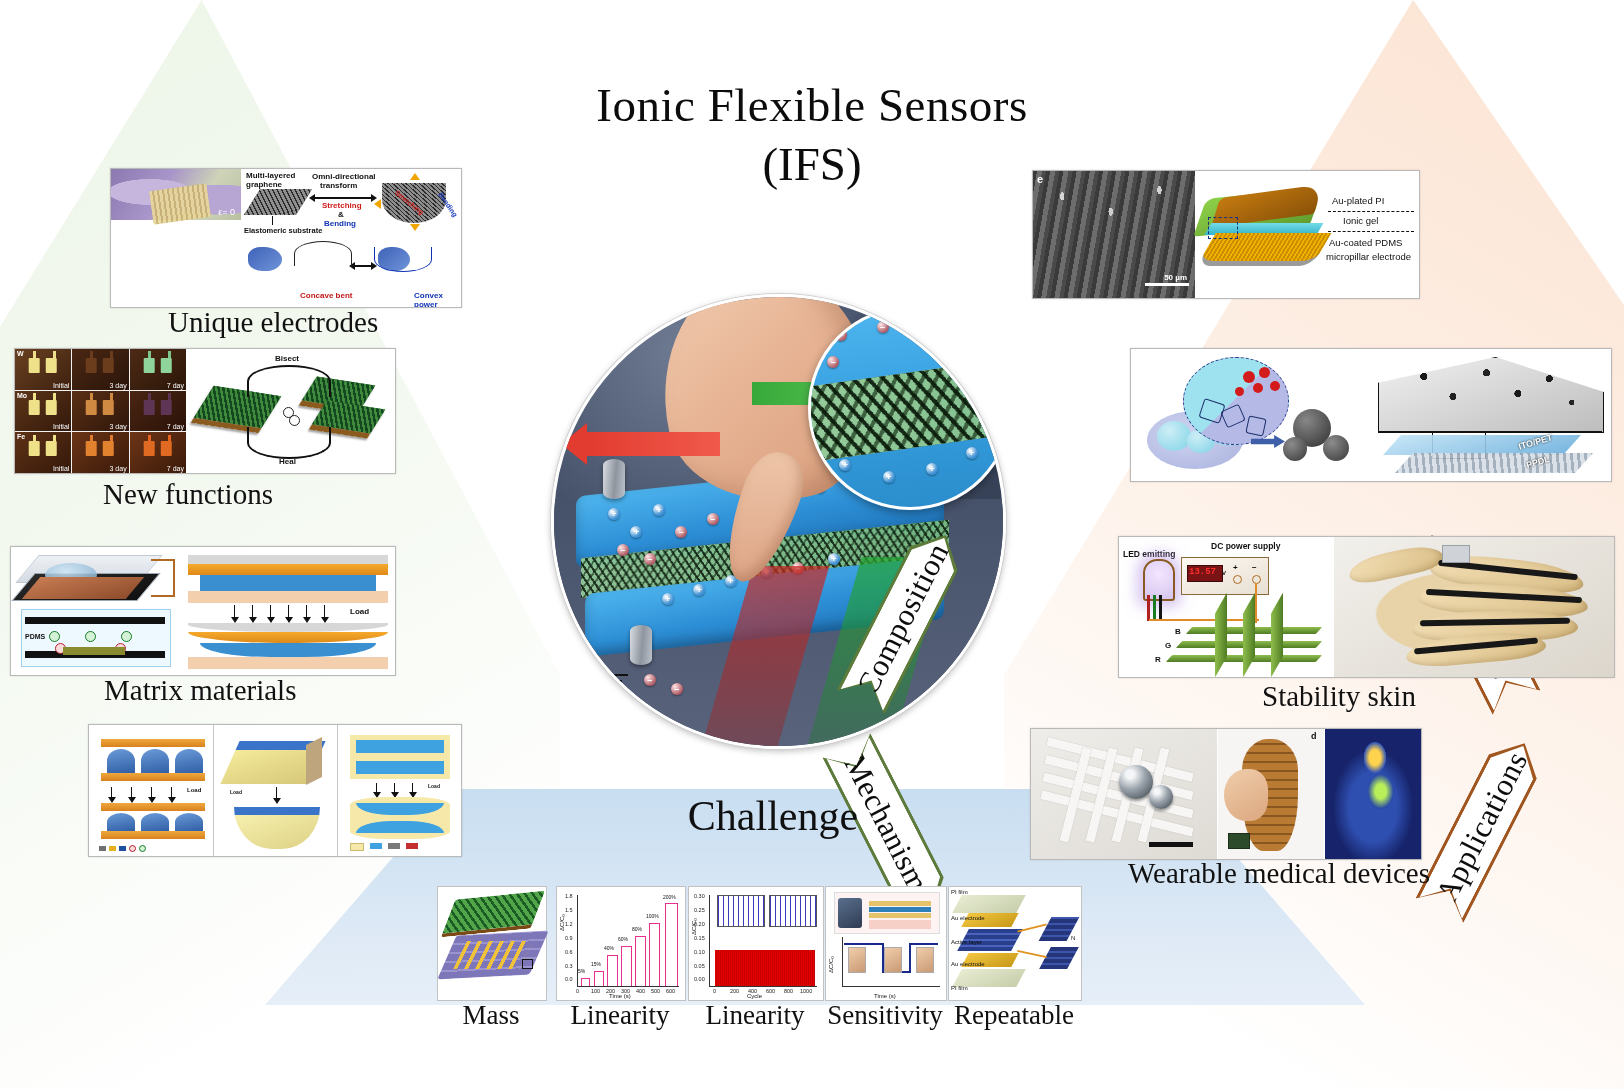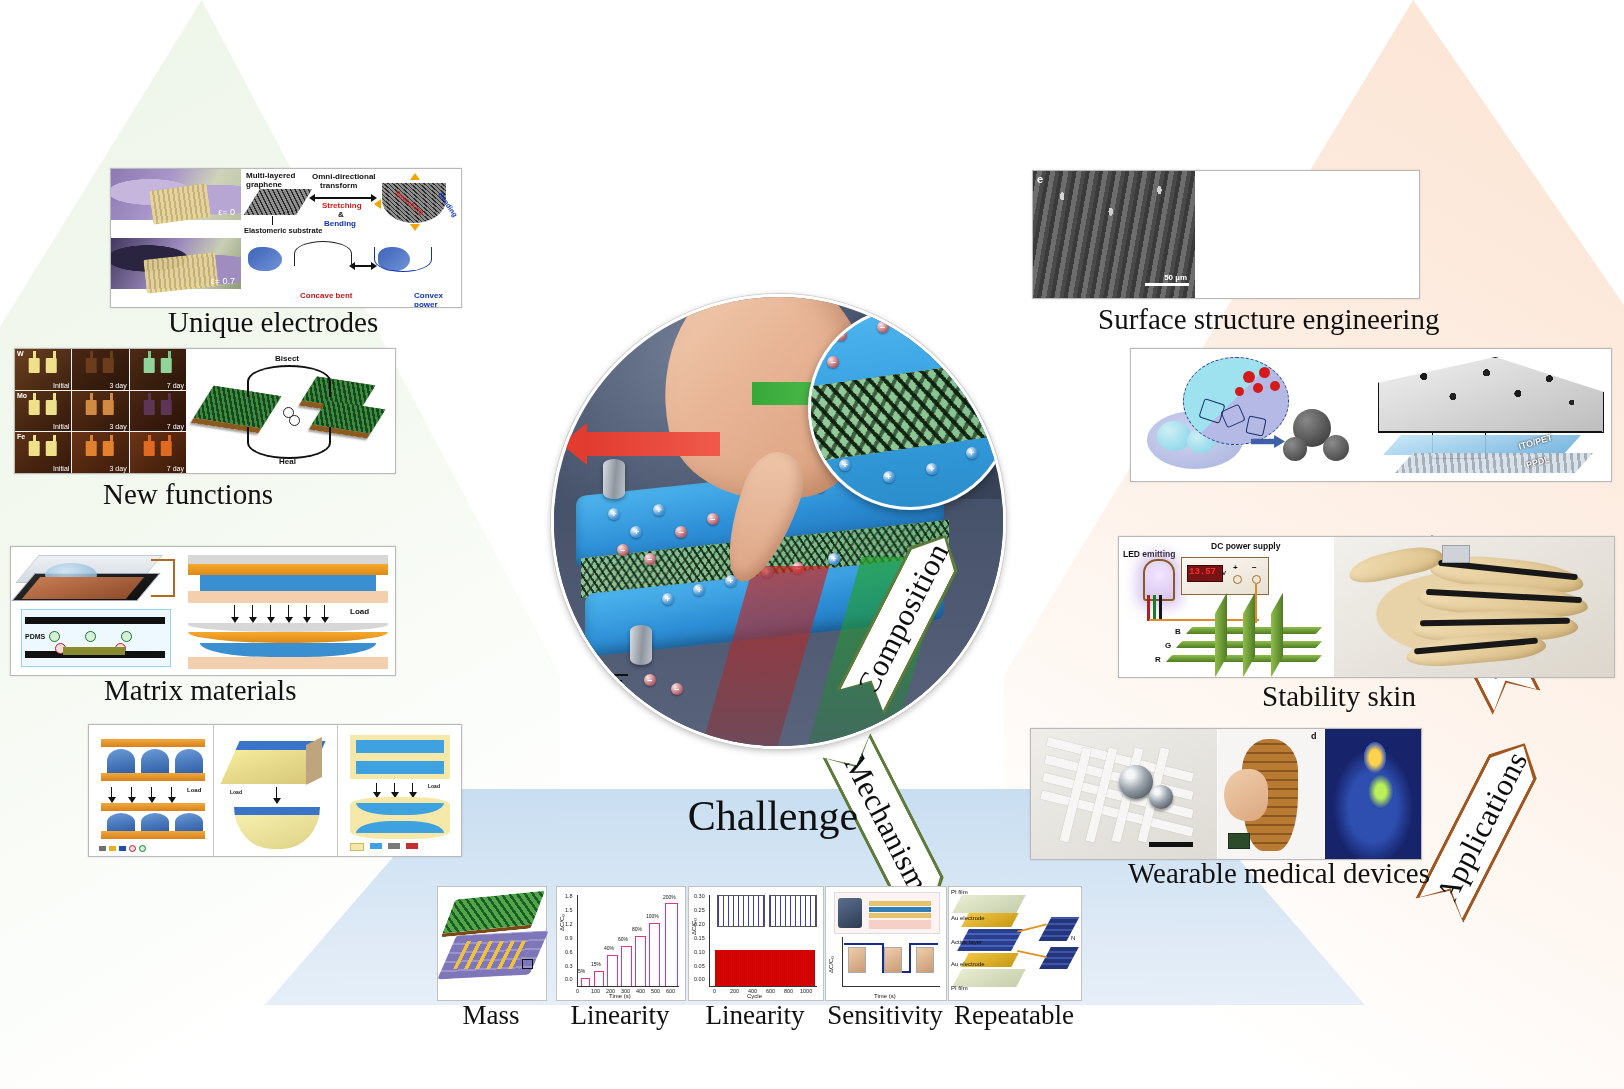--- a/index.html
+++ b/index.html
@@ -270,29 +270,29 @@
 </style>
 </head>
 <body>
 
 <div id="root">
 
   <div class="bg-wedge" id="wedge-left"></div>
   <div class="bg-wedge" id="wedge-right"></div>
   <div class="bg-wedge" id="wedge-bottom"></div>
 
+  <div id="title-block">
+    <div id="main-title">Ionic Flexible Sensors</div>
+    <div id="sub-title">(IFS)</div>
+  </div>
 
   <div class="panel" id="p-electrodes">
     <div id="ue-photo-a">
       <div class="ue-strip"></div>
       <span class="eps">ε= 0</span>
-    </div>
-    <div id="ue-photo-b">
-      <div class="ue-strip" style="left:34px;width:72px;transform:rotate(-6deg);"></div>
-      <span class="eps">ε= 0.7</span>
     </div>
     <div id="ue-diag">
       <div class="ue-graph" style="left:10px;top:20px;width:52px;height:26px;transform:skewX(-32deg);"></div>
       <div class="ttl" style="left:4px;top:2px;font-size:8px;line-height:9px;">Multi-layered</div>
       <div class="ttl" style="left:4px;top:11px;font-size:8px;line-height:9px;">graphene</div>
       <div class="ttl" style="left:2px;top:57px;font-size:7.5px;">Elastomeric substrate</div>
       <div style="position:absolute;left:30px;top:47px;width:1px;height:9px;background:#111;"></div>
       <div class="ttl" style="left:70px;top:3px;font-size:8px;">Omni-directional</div>
       <div class="ttl" style="left:78px;top:12px;font-size:8px;">transform</div>
       <div class="arrow-h" style="left:72px;top:28px;width:58px;"></div>
@@ -565,22 +565,34 @@
       <span class="rb-txt">Applications</span>
     </div>
   </div>
 
   <div class="panel" id="p-surface">
     <div id="sf-sem">
       <span class="ttl" style="left:4px;top:2px;color:#fff;font-size:11px;">e</span>
       <span style="position:absolute;right:6px;bottom:12px;width:44px;height:3px;background:#fff;"></span>
       <span class="ttl" style="right:8px;bottom:16px;color:#fff;font-size:8px;">50 µm</span>
     </div>
-  </div>
-  <div class="caption" style="left:1098px;top:303px;">Surface structure engineering</div>
+    <div id="sf-diag">
+      <div style="position:absolute;left:6px;top:22px;width:112px;height:38px;transform:skewX(-24deg) rotate(-6deg);background:linear-gradient(160deg,#8fd14a,#5f9c2e);border-radius:8px 22px 4px 4px;"></div>
+      <div style="position:absolute;left:22px;top:20px;width:98px;height:30px;transform:skewX(-24deg) rotate(-8deg);background:linear-gradient(160deg,#c47a10,#8a5208);border-radius:6px 20px 3px 3px;"></div>
+      <div style="position:absolute;left:12px;top:52px;width:112px;height:12px;transform:skewX(-30deg);background:linear-gradient(180deg,#74dbe8,#34b4c9);"></div>
+      <div style="position:absolute;left:10px;top:62px;width:116px;height:28px;transform:skewX(-30deg);background:repeating-linear-gradient(92deg,#f0b000 0 2px,#c98b00 2px 4px);border-bottom:5px solid #9b9b9b;border-radius:0 0 14px 14px;"></div>
+      <div style="position:absolute;left:12px;top:46px;width:28px;height:20px;border:1.4px dashed #16317a;"></div>
+      <div class="sfl" style="left:136px;top:24px;">Au-plated  PI</div>
+      <div class="dashline" style="left:132px;top:40px;width:86px;"></div>
+      <div class="sfl" style="left:147px;top:44px;">Ionic gel</div>
+      <div class="dashline" style="left:132px;top:60px;width:86px;"></div>
+      <div class="sfl" style="left:133px;top:66px;">Au-coated  PDMS</div>
+      <div class="sfl" style="left:130px;top:80px;">micropillar electrode</div>
+    </div>
+  </div>
 
   <div class="panel" id="p-internal">
     <div id="in-left">
       <div class="blob" style="left:16px;top:62px;width:96px;height:58px;background:radial-gradient(ellipse at 40% 40%,#cfd4ef,#aab2df);"></div>
       <div class="blob" style="left:26px;top:72px;width:34px;height:30px;background:radial-gradient(ellipse at 35% 32%,#cdeef6,#7fd2e6);"></div>
       <div class="blob" style="left:56px;top:80px;width:28px;height:24px;background:radial-gradient(ellipse at 35% 32%,#cdeef6,#7fd2e6);"></div>
       <div class="blob" style="left:80px;top:72px;width:26px;height:24px;background:radial-gradient(ellipse at 35% 32%,#cdeef6,#7fd2e6);"></div>
       <div class="blob" style="left:52px;top:8px;width:104px;height:86px;border:1.5px dashed #2b3f8c;background:linear-gradient(135deg,#9fe2ef 0 48%,#b5b9e6 49%);"></div>
       <div class="blob" style="left:112px;top:22px;width:12px;height:12px;background:#d41b1b;"></div>
       <div class="blob" style="left:128px;top:18px;width:11px;height:11px;background:#d41b1b;"></div>

